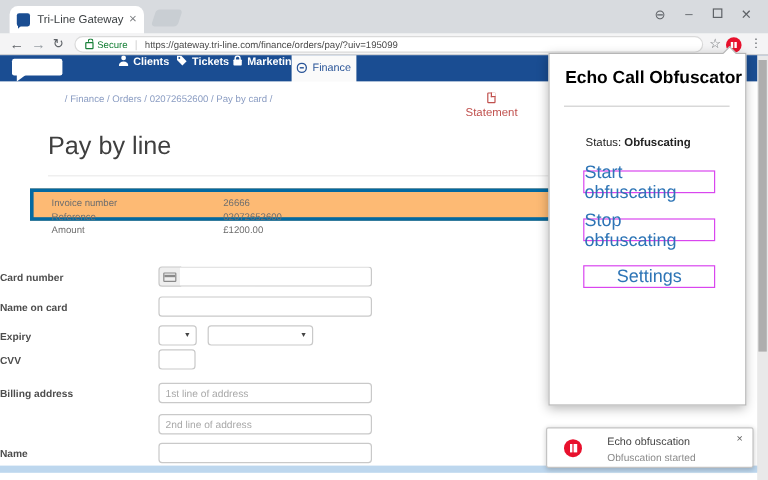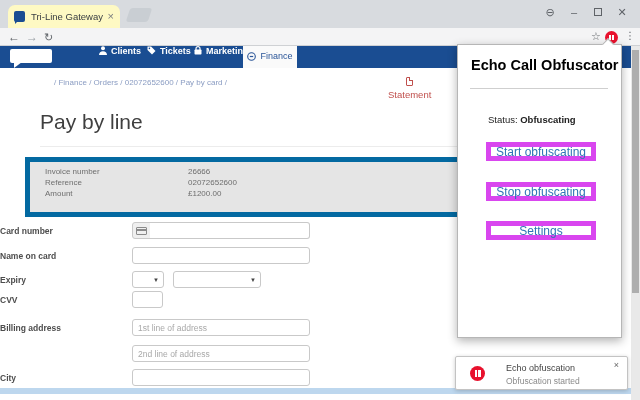--- a/index.html
+++ b/index.html
@@ -1,21 +1,21 @@
 <!DOCTYPE html>
 <html><head>
 <meta charset="utf-8">
 <style>
   * { margin:0; padding:0; box-sizing:border-box; }
   body { width:640px; height:400px; font-family:"Liberation Sans", sans-serif; }
   .screen { position:relative; width:640px; height:400px; background:#ffffff; overflow:hidden; }
 
   
   .titlebar { position:absolute; left:0; top:0; width:640px; height:28px; background:#d8dbdf; }
-  .tab { position:absolute; left:8px; top:5px; width:112px; height:23px; background:#fef9c3;
+  .tab { position:absolute; left:8px; top:5px; width:112px; height:23px; background:#ffffff;
          border-radius:7px 7px 0 0; display:flex; align-items:center; padding:0 6px;justify-content:center; }
   .favicon { width:11px; height:11px; background:#1a4d92; border-radius:2px; flex:0 0 auto; position:relative; }
   .favicon::after { content:""; position:absolute; left:1px; bottom:-2px; border-left:3px solid #1a4d92;
                     border-bottom:3px solid transparent; }
   .tab-title { font-size:9.5px; color:#3c4043; margin-left:6px; white-space:nowrap; overflow:hidden; flex:1; }
   .tab-close { font-size:11px; color:#7a7d80; margin-left:4px; line-height:1; }
   .newtab { position:absolute; left:128px; top:8px; width:22px; height:14px; background:#c9ced3;
             border-radius:3px; transform:skewX(-18deg); }
   .win-controls { position:absolute; right:6px; top:0; height:24px; display:flex; align-items:center; gap:0; }
   .win-controls span { display:inline-block; width:24px; text-align:center; color:#5f6368; font-size:11px; }
@@ -62,22 +62,22 @@
   .breadcrumb { position:absolute; left:54px; top:10px; font-size:8px; color:#8a9cc2; }
   .statement { position:absolute; left:388px; top:9px; display:flex; align-items:center; gap:3px;
                color:#c0504d; font-size:9.5px;flex-direction:column; }
   .doc-icon { width:7px; height:9px; border:1px solid #c0504d; border-radius:1px; position:relative; }
   .doc-icon::after { content:""; position:absolute; right:-1px; top:-1px; width:3px; height:3px; background:#ffffff; border-left:1px solid #c0504d; border-bottom:1px solid #c0504d; }
 
   
   .page-title { position:absolute; left:40px; top:110px; font-size:21px; font-weight:normal; color:#3f3f3f; }
   .title-rule { position:absolute; left:40px; top:146px; width:580px; border-top:1px solid #ececec; }
 
-  .invoice-box { position:absolute; left:25px; top:157px; width:594px; height:60px;
-                 background:#e5e5e5; border:5px solid #0369a1; padding-top:5px; }
+  .invoice-box { position:absolute; left:25px; top:157px; width:594px; height:27px;
+                 background:#fdba74; border:3px solid #0369a1; padding-top:5px; }
   .inv-row { position:relative; height:11px; font-size:8px; color:#6e6e6e; }
   .inv-label { position:absolute; left:15px; }
   .inv-value { position:absolute; left:158px; }
 
   .form-row { position:absolute; left:0; height:17px; }
   .form-label { position:absolute; left:0; top:4px; width:125px; text-align:left;
                 font-size:8.5px; font-weight:bold; color:#4d4d4d; }
   .txt-input { position:absolute; top:0; height:17px; border:1px solid #c9c9c9; border-radius:3px;
                background:#ffffff; font-size:8.5px; color:#333; padding:0 5px; font-family:"Liberation Sans",sans-serif; }
   .txt-input::placeholder { color:#a8a8a8; }
@@ -98,21 +98,21 @@
   
   .popup { position:absolute; left:457px; top:44px; width:165px; height:294px; background:#ffffff;
            border:1px solid #b6b6b6; box-shadow:0 3px 9px rgba(0,0,0,0.3); z-index:20; }
   .popup-arrow { position:absolute; left:146px; top:-5px; width:8px; height:8px; background:#ffffff;
                  border-left:1px solid #b6b6b6; border-top:1px solid #b6b6b6; transform:rotate(45deg); }
   .popup-title { position:absolute; left:13px; top:12px; font-size:14.5px; font-weight:bold; color:#000000; }
   .popup-rule { position:absolute; left:12px; top:43px; width:138px; border-top:1px solid #cfcfcf; }
   .popup-status { position:absolute; left:30px; top:69px; font-size:9.5px; color:#222; }
   .popup-status b { font-weight:bold; }
   .popup-btn { position:absolute; left:28px; width:110px; height:19px; background:#ffffff;
-               border:5px solid #d946ef; color:#2e75b6; font-size:12px; display:flex;
+               border:1px solid #d946ef; color:#2e75b6; font-size:15px; display:flex;
                align-items:center; justify-content:center; cursor:pointer; font-family:"Liberation Sans",sans-serif; }
   .btn-start { top:97px; } .btn-stop { top:137px; } .btn-settings { top:176px; }
 
   
   .toast { position:absolute; left:455px; top:356px; width:173px; height:34px; background:#ffffff;
            border:1px solid #c3c3c3; border-radius:2px; box-shadow:0 1px 4px rgba(0,0,0,0.2); z-index:20; }
   .toast-icon { position:absolute; left:14px; top:9px; width:15px; height:15px; }
   .toast-title { position:absolute; left:50px; top:6px; font-size:9px; color:#444; }
   .toast-body { position:absolute; left:50px; top:19px; font-size:8.5px; color:#8a8a8a; }
   .toast-close { position:absolute; right:8px; top:3px; font-size:9px; color:#666; }
@@ -134,20 +134,26 @@
       <span>–</span>
       <span class="maxbox"><i></i></span>
       <span>✕</span>
     </div>
   </div>
 
   <div class="toolbar">
     <span class="nav-arrow arrow-back">←</span>
     <span class="nav-arrow arrow-fwd">→</span>
     <span class="nav-arrow arrow-reload">↻</span>
+    <div class="omnibox">
+      <span class="lock"></span>
+      <span class="secure-text">Secure</span>
+      <span class="omni-sep">|</span>
+      <span class="url-text">https://gateway.tri-line.com/finance/orders/pay/?uiv=195099</span>
+    </div>
     <span class="star">☆</span>
     <span class="menu-dots">⋮</span>
   </div>
   <div class="ext-icon">
     <div class="red-circle"></div>
   </div>
 
   <div class="navbar">
     <div class="logo-bubble"></div>
     <div class="nav-item nav-clients">
@@ -237,21 +243,21 @@
   <div class="form-row" style="top:319px;">
     <span class="form-label">Billing address</span>
     <input class="txt-input" style="left: 132px; width: 178px;" placeholder="1st line of address">
   </div>
 
   <div class="form-row" style="top:345px;">
     <input class="txt-input" style="left: 132px; width: 178px;" placeholder="2nd line of address">
   </div>
 
   <div class="form-row" style="top:369px;">
-    <span class="form-label">City</span>
+    <span class="form-label">Name</span>
     <input class="txt-input" style="left: 132px; width: 178px;">
   </div>
 
   <div class="footer-bar"></div>
 
   <div class="scrollbar">
     <div class="sb-thumb"></div>
   </div>
 
   <div class="popup">

